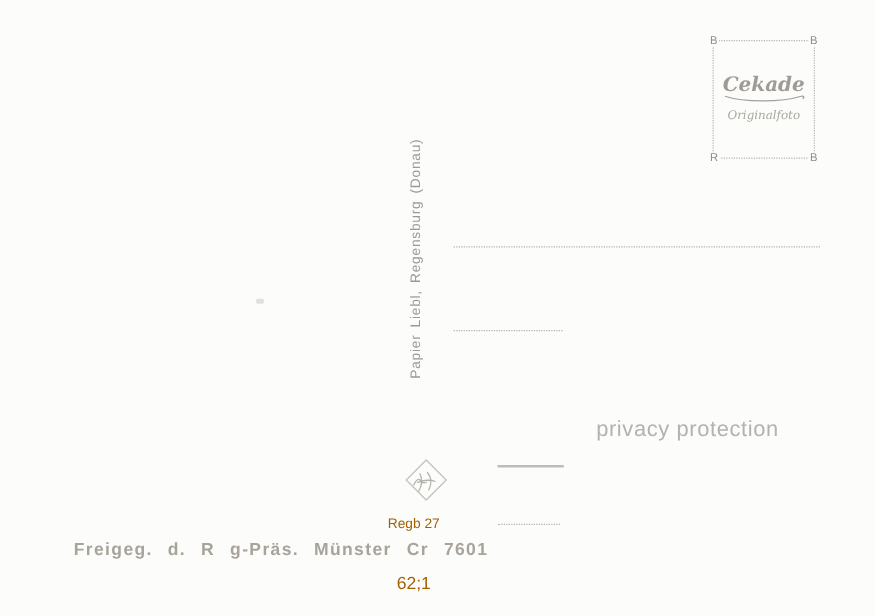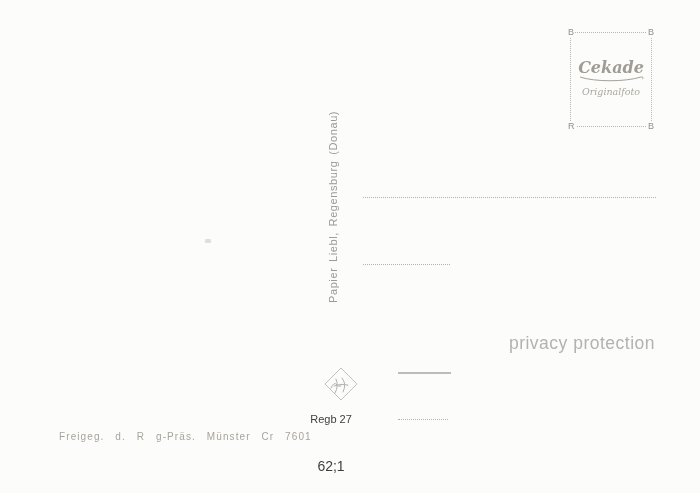--- a/index.html
+++ b/index.html
@@ -76,47 +76,48 @@
 
   
   .diamond-mark { position: absolute; left: 323px; top: 366px; }
 
   
   .order-code {
     position: absolute;
     left: 300px; top: 414px;
     width: 62px;
     text-align: center;
-    color: #404040;
+    color: #a16207;
     line-height: 11px;
   }
   .order-code .c1 { font-size: 11px; }
   .order-code .c2 { font-size: 14px; margin-top: 36px; }
 
   
   .privacy {
     position: absolute;
-    left: 500px; top: 336px;
+    left: 468px; top: 336px;
     width: 164px;
     text-align: center;
     font-size: 17.5px;
     line-height: 15px;
     letter-spacing: 0.5px;
     color: #b2b2b2;
   }
 
   
   .approval {
     position: absolute;
     left: 59px; top: 431px;
-    font-size: 10px;
+    font-size: 14px;
     letter-spacing: 1.1px;
     word-spacing: 7px;
     color: #a8a49c;
     white-space: nowrap;
+    font-weight: bold;
   }
 
   
   .speck {
     position: absolute;
     left: 205px; top: 239px;
     width: 6px; height: 4px;
     background: #dfdfdb;
     border-radius: 1px;
   }

